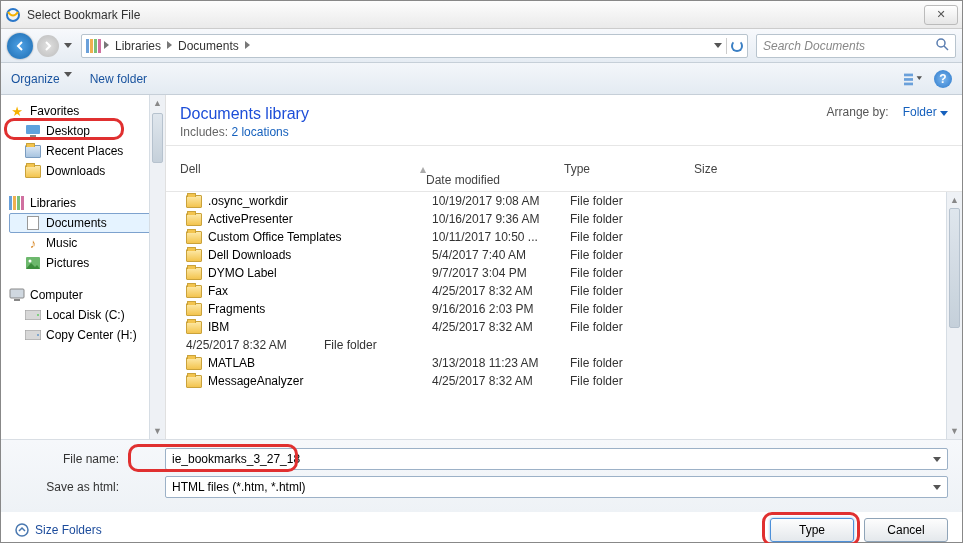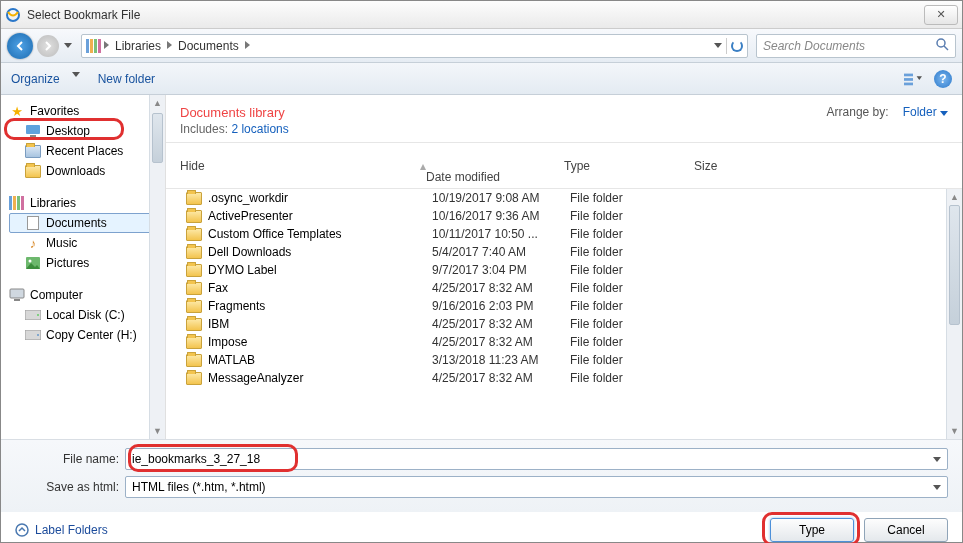--- a/index.html
+++ b/index.html
@@ -16,59 +16,59 @@
 .navbtn.fwd { background: radial-gradient(#e0e0e0,#bcbcbc); color: #fff; width: 22px; height: 22px; }
 .navdrop { width: 10px; height: 20px; display: flex; align-items: center; justify-content: center; color: #555; cursor: pointer; }
 .breadcrumb { flex: 1; height: 24px; background: #fff; border: 1px solid #b8c4ce; border-radius: 2px; display: flex; align-items: center; padding: 0 4px; gap: 2px; margin: 0 4px; }
 .breadcrumb .seg { padding: 0 4px; color: #333; cursor: pointer; }
 .breadcrumb .arrow { color: #777; font-size: 9px; }
 .breadcrumb .spacer { flex: 1; }
 .breadcrumb .end { display:flex; align-items:center; gap:4px; color:#666; }
 .searchbox { width: 200px; height: 24px; background: #fff; border: 1px solid #b8c4ce; border-radius: 2px; display: flex; align-items: center; padding: 0 6px; color: #888; font-style: italic; }
 .searchbox .mag { margin-left: auto; color: #5a7db0; font-style: normal; }
 .toolbar { height: 32px; background: linear-gradient(#f3f6fa,#e4ebf2); border-bottom: 1px solid #c6cfd8; display: flex; align-items: center; padding: 0 10px; gap: 18px; }
-.toolbar .tbitem { color: #18529e; cursor: pointer; display: flex; gap: 12px; }
+.toolbar .tbitem { color: #18529e; cursor: pointer; display: flex; gap: 4px; }
 .toolbar .right { margin-left: auto; display: flex; align-items: center; gap: 12px; }
 .toolbar .iconbtn { width: 18px; height: 18px; display: flex; align-items: center; justify-content: center; color: #4a6; cursor: pointer; }
 .toolbar .help { width: 18px; height: 18px; border-radius: 50%; background: radial-gradient(#7db8f0,#2a77c9); color:#fff; display:flex; align-items:center; justify-content:center; font-weight:bold; cursor:pointer; }
 .body { display: flex; height: 344px; }
 .sidebar { width: 165px; background: #fff; border-right: 1px solid #e0e0e0; padding: 6px 0 6px 8px; overflow: hidden; position: relative; }
 .sidebar .vscroll { position:absolute; right:0; top:0; bottom:0; width:16px; background:#eef1f5; border-left:1px solid #d6dde4; }
 .sidebar .vscroll .up,.sidebar .vscroll .down{height:16px;display:flex;align-items:center;justify-content:center;color:#888;font-size:9px;cursor:pointer;}
 .sidebar .vscroll .thumb{height:50px;margin:2px;background:linear-gradient(#dfe6ed,#c5d0da);border:1px solid #b6c2ce;border-radius:2px;cursor:pointer;}
 .group-label { display: flex; align-items: center; gap: 5px; padding: 2px 0; }
 .node { display: flex; align-items: center; gap: 5px; padding: 2px 0 2px 16px; cursor: pointer; }
 .node.sel { background: #e5f3ff; border: 1px solid #7da2ce; border-radius: 2px; padding: 1px 0 1px 15px; }
 .icon16 { width: 16px; height: 16px; display: inline-flex; align-items: center; justify-content: center; font-size: 13px; }
 .star{color:#f5b200;} .bluefolder{color:#5993d4;} .monitor{color:#5a8;}
 .doc{color:#fff;background:#fff;border:1px solid #999;width:12px;height:14px;position:relative;}
 .annot-red { border: 3px solid #e03030; border-radius: 10px; position: absolute; pointer-events: none; }
 .main { flex: 1; display: flex; flex-direction: column; position: relative; }
 .lib-header { padding: 10px 14px 6px; border-bottom: 1px solid #e6e6e6; display: flex; align-items: flex-start; }
-.lib-header .left h2 { color: #ef4444; font-size: 13px; font-weight: normal; }
+.lib-header .left h2 { color: #1d4ed8; font-size: 16px; font-weight: normal; }
 .lib-header .left .sub { color: #666; margin-top: 2px; }
 .lib-header .left .sub a { color: #1560bd; text-decoration: none; }
 .lib-header .right { margin-left: auto; display:flex; align-items:center; gap:14px; color:#555; }
 .lib-header .right .folder-link { color:#1560bd; cursor:pointer; }
 .cols { display: flex; padding: 4px 0 4px 14px; border-bottom: 1px solid #e6e6e6; color:#444; }
 .cols .col { cursor:pointer; display:flex; align-items:center; gap:6px; }
 .cols .c-name{width:246px;} .cols .c-date{width:138px;margin-top:23px;} .cols .c-type{width:130px;} .cols .c-size{width:80px;}
 .filelist { flex:1; overflow:hidden; position:relative; }
 .filelist .row { display:flex; align-items:center; padding: 2px 0 2px 20px; cursor:pointer; }
 .filelist .row .fname { width:246px; display:flex; align-items:center; gap:6px; }
 .filelist .row .fdate { width:138px; color:#333; }
 .filelist .row .ftype { width:130px; color:#333; }
 .filelist .vscroll2 { position:absolute; right:0; top:0; bottom:0; width:16px; background:#eef1f5; border-left:1px solid #d6dde4; }
 .filelist .vscroll2 .up,.filelist .vscroll2 .down{height:16px;display:flex;align-items:center;justify-content:center;color:#888;font-size:9px;cursor:pointer;}
 .filelist .vscroll2 .track{position:absolute;top:16px;bottom:16px;left:0;right:0;}
 .filelist .vscroll2 .thumb{position:absolute;top:0;height:120px;left:2px;right:2px;background:linear-gradient(#dfe6ed,#c5d0da);border:1px solid #b6c2ce;border-radius:2px;cursor:pointer;}
 .foldericon{width:16px;height:13px;background:linear-gradient(#fde9a8,#f3c44e);border:1px solid #caa23a;border-radius:1px;display:inline-block;position:relative;}
 .foldericon::before{content:"";position:absolute;top:-3px;left:0;width:7px;height:3px;background:#f3c44e;border:1px solid #caa23a;border-bottom:none;border-radius:1px 1px 0 0;}
 .bottom { border-top: 1px solid #d9dee4; background: linear-gradient(#f6f8fb,#eef2f6); padding: 8px 14px; }
-.formrow { display:flex; align-items:center; margin-bottom:6px; position:relative; }
+.formrow { display:flex; align-items:center; margin-bottom:6px; position:relative;gap:40px; }
 .formrow label { width: 110px; text-align:right; padding-right:6px; color:#333; }
 .formrow .field { flex:1; height:22px; border:1px solid #9cb1c7; background:#fff; border-radius:2px; padding:0 6px; display:flex; align-items:center; }
 .formrow .field .drop{margin-left:auto;color:#555;font-size:9px;cursor:pointer;}
 .footer { display:flex; align-items:center; padding: 6px 14px 10px; }
 .footer .hide { display:flex; align-items:center; gap:6px; color:#1b4b9b; cursor:pointer; }
 .footer .btns { margin-left:auto; display:flex; gap:10px; }
 .footer button { width:84px; height:24px; background:linear-gradient(#fdfdfd,#e4e8ec); border:1px solid #8fa4b8; border-radius:3px; cursor:pointer; }
 .footer button.primary { border:1px solid #4d90d9; box-shadow:0 0 3px rgba(70,140,220,.6); }
 .triangle{width:0;height:0;border-left:4px solid transparent;border-right:4px solid transparent;border-top:5px solid #555;display:inline-block;}
 .triangle-r{width:0;height:0;border-top:4px solid transparent;border-bottom:4px solid transparent;border-left:5px solid #777;display:inline-block;}
@@ -271,21 +271,21 @@
         </div>
         <div class="right">
           <span>Arrange by:</span>
           <span class="folder-link">
             <span>Folder</span> <span class="triangle" style="border-top-color:#1560bd;"></span>
           </span>
         </div>
       </div>
       <div class="cols">
         <div class="col c-name">
-            <span>Hide</span> 
+            <span>Dell</span> 
             <span style="flex:1"></span>
             <span style="color:#aaa;">▴</span>
           </div>
         <div class="col c-date">Date modified</div>
         <div class="col c-type">Type</div>
         <div class="col c-size">Size</div>
       </div>
       <div class="filelist" id="filelist">
         <div class="row">
             <div class="fname">
@@ -345,24 +345,20 @@
           </div>
           <div class="row">
             <div class="fname">
               <span class="foldericon"></span>
               <span>IBM</span>
             </div>
             <div class="fdate">4/25/2017 8:32 AM</div>
             <div class="ftype">File folder</div>
           </div>
           <div class="row">
-            <div class="fname">
-              <span class="foldericon"></span>
-              <span>Impose</span>
-            </div>
             <div class="fdate">4/25/2017 8:32 AM</div>
             <div class="ftype">File folder</div>
           </div>
           <div class="row">
             <div class="fname">
               <span class="foldericon"></span>
               <span>MATLAB</span>
             </div>
             <div class="fdate">3/13/2018 11:23 AM</div>
             <div class="ftype">File folder</div>
@@ -403,21 +399,21 @@
       </div>
     </div>
   </div>
 
   <div class="footer">
     <div class="hide">
       <svg width="14" height="14" viewBox="0 0 14 14">
           <circle cx="7" cy="7" r="6" fill="none" stroke="#4a78b0" stroke-width="1.5"></circle>
           <path d="M4 8 L7 5 L10 8" stroke="#4a78b0" stroke-width="1.5" fill="none"></path>
         </svg>
-      <span>Label Folders</span>
+      <span>Size Folders</span>
     </div>
     <div class="btns" style="position:relative;">
       <button class="primary">Type</button>
       <button>Cancel</button>
       <div class="annot-red" style="left:-8px; top:-6px; width:98px; height:34px;"></div>
     </div>
   </div>
 
 </div>
 

